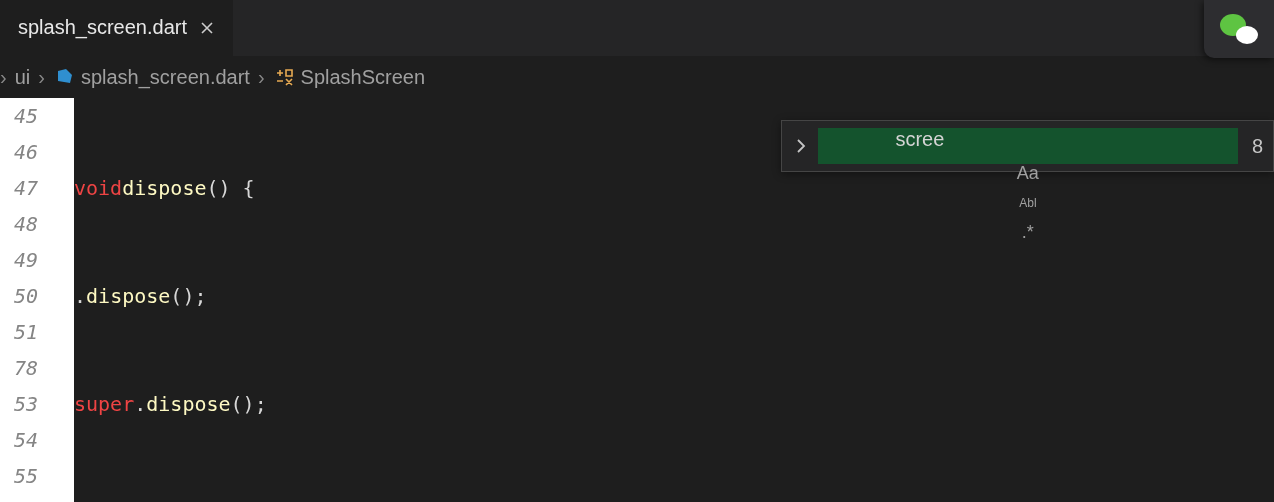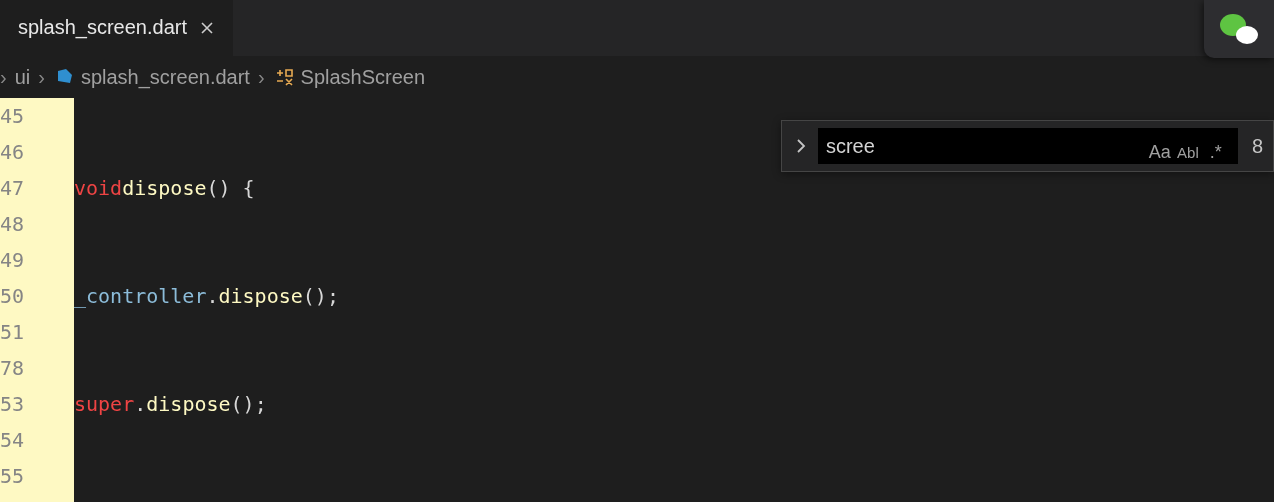--- a/index.html
+++ b/index.html
@@ -73,27 +73,28 @@
       justify-content: center;
       color: #e8ab53;
     }
     .editor-area {
       display: flex;
       height: calc(100% - 98px);
       position: relative;
     }
     .gutter {
       width: 74px;
-      background: #fef9c3;
-      text-align: left;
+      background: #ffffff;
+      text-align: center;
       padding-right: 22px;
       color: #858585;
       font-size: 20px;
       line-height: 36px;
       user-select: none;
+      font-style: italic;
     }
     .gutter .ln { height: 36px; }
     .code {
       flex: 1;
       font-size: 20px;
       line-height: 36px;
       white-space: pre;
       position: relative;
     }
     .code-line {
@@ -120,44 +121,45 @@
     }
     .find-expand {
       color: #c5c5c5;
       width: 18px;
       display: flex;
       justify-content: center;
     }
     .find-input-wrap {
       display: flex;
       align-items: center;
-      background: #000000;
+      background: #14532d;
       height: 36px;
       width: 420px;
       padding: 0 8px;
+      flex-direction: column;
     }
     .find-input {
       background: transparent;
       border: none;
       outline: none;
       color: #d4d4d4;
       font-size: 20px;
       flex: 1;
       font-family: -apple-system, "Segoe UI", sans-serif;
     }
     .find-opt {
       color: #a0a0a0;
       font-size: 18px;
       width: 28px;
       text-align: center;
       font-family: -apple-system, "Segoe UI", sans-serif;
       margin-top: 12px;
     }
     .find-opt.ab {
-      font-size: 15px;
+      font-size: 12px;
     }
     .find-count {
       color: #c5c5c5;
       font-size: 20px;
       padding-left: 6px;
       font-family: -apple-system, "Segoe UI", sans-serif;
       white-space: nowrap;
     }
     .wechat-badge {
       position: absolute;
@@ -245,21 +247,21 @@
     <div class="ln">50</div>
     <div class="ln">51</div>
     <div class="ln">78</div>
     <div class="ln">53</div>
     <div class="ln">54</div>
     <div class="ln">55</div>
   </div>
 
   <div class="code">
     <div class="code-line">  <span class="tok-kw">void</span> <span class="tok-fn">dispose</span><span class="tok-default">() {</span></div>
-    <div class="code-line">    <span class="tok-id">_controller</span><span class="tok-default">.</span><span class="tok-fn">dispose</span><span class="tok-default">();</span></div>
+    <div class="code-line">    <span class="tok-default">.</span><span class="tok-fn">dispose</span><span class="tok-default">();</span></div>
     <div class="code-line">    <span class="tok-kw">super</span><span class="tok-default">.</span><span class="tok-fn">dispose</span><span class="tok-default">();</span></div>
     <div class="code-line">  <span class="tok-default">}</span></div>
     
     
     
     
     
     
     
   </div>

